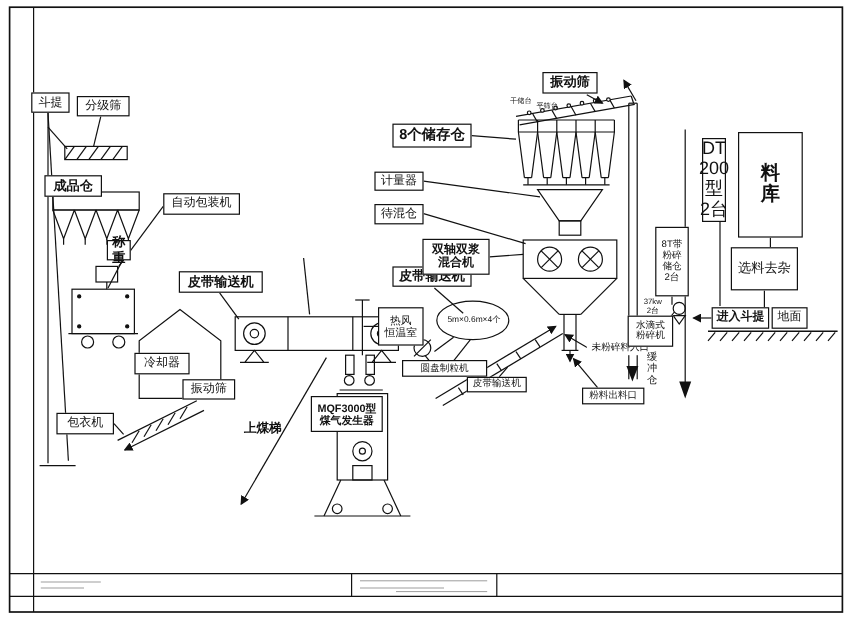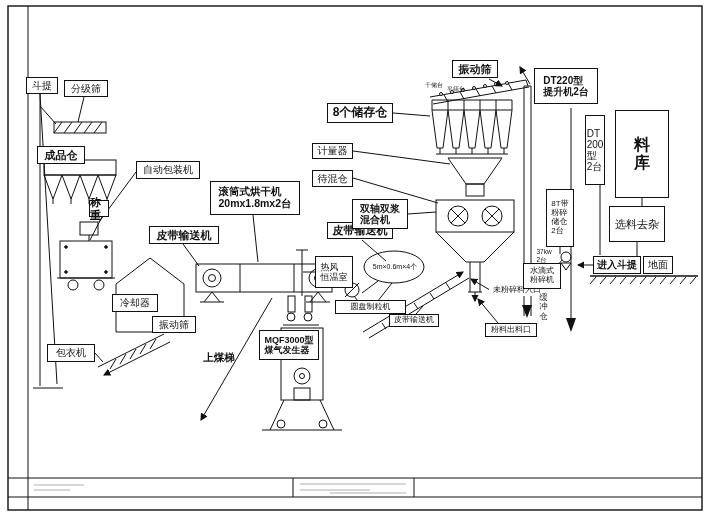--- a/index.html
+++ b/index.html
@@ -1,20 +1,20 @@
 <!DOCTYPE html>
 <html><head>
 <meta charset="utf-8">
 <style>
   html,body{margin:0;padding:0;background:#fff;}
   .canvas{position:relative;width:710px;height:516px;background:#fff;overflow:hidden;
           font-family:"Liberation Sans","DejaVu Sans",sans-serif;}
   .canvas > svg{position:absolute;left:0;top:0;z-index:1;}
   .lbl{position:absolute;box-sizing:border-box;display:flex;align-items:center;justify-content:center;
-       white-space:pre-line;background:#fff;color:#111;line-height:1.12;z-index:2;}
+       text-align:center;white-space:pre-line;background:#fff;color:#111;line-height:1.12;z-index:2;}
   .bx{border:1px solid #111;}
   .bd{font-weight:700;}
   .tp{background:transparent;}
   #douti{left:26px;top:77px;width:32px;height:17px;font-size:10px}
   #fenjishai{left:64px;top:80px;width:44px;height:17px;font-size:10px}
   #chengpincang{left:37px;top:146px;width:48px;height:18px;font-size:11px}
   #baozhuangji{left:136px;top:161px;width:64px;height:18px;font-size:10px}
   #hongganji{left:210px;top:181px;width:90px;height:34px;font-size:10.5px}
   #chengzhong{left:89px;top:200px;width:20px;height:17px;font-size:11px}
   #pidaiLeft{left:149px;top:226px;width:70px;height:18px;font-size:11px}
@@ -30,21 +30,21 @@
   #bagecang{left:327px;top:103px;width:66px;height:20px;font-size:12px}
   #jiliangqi{left:312px;top:143px;width:41px;height:16px;font-size:10px}
   #daihuncang{left:312px;top:170px;width:41px;height:17px;font-size:10px}
   #zhendongshaiT{left:452px;top:60px;width:46px;height:18px;font-size:11px}
   #tiny1{left:423px;top:81px;width:22px;height:9px;font-size:6px}
   #tiny2{left:445px;top:85px;width:22px;height:9px;font-size:6px}
   #pidaiSmall{left:389px;top:314px;width:50px;height:13px;font-size:8px}
   #weifensui{left:489px;top:284px;width:56px;height:12px;font-size:8px}
   #fenliao{left:485px;top:323px;width:52px;height:14px;font-size:8px}
   #dt220{left:534px;top:68px;width:64px;height:36px;font-size:10px}
-  #dt200{left:585px;top:115px;width:20px;height:70px;font-size:10px}
+  #dt200{left:585px;top:115px;width:20px;height:70px;font-size:15px}
   #liaoku{left:615px;top:110px;width:54px;height:88px;font-size:16px}
   #xuanliao{left:609px;top:206px;width:56px;height:36px;font-size:11px}
   #bt8{left:546px;top:189px;width:28px;height:58px;font-size:8px}
   #kw37{left:530px;top:247px;width:28px;height:17px;font-size:6.5px}
   #shuidi{left:523px;top:263px;width:38px;height:26px;font-size:8px}
   #huanchong{left:536px;top:287px;width:15px;height:40px;font-size:8.5px}
   #jinru{left:593px;top:256px;width:48px;height:18px;font-size:10px}
   #dimian{left:643px;top:256px;width:30px;height:18px;font-size:10px}
   #dimCallout{left:368px;top:259px;width:54px;height:16px;font-size:7px}
 </style>
@@ -290,22 +290,20 @@
       <line x1="696" y1="277" x2="690" y2="284"></line>
     </g>
 
   </g>
 </svg>
 
 <div class="lbl bx" id="douti">斗提</div>
 <div class="lbl bx" id="fenjishai">分级筛</div>
 <div class="lbl bx bd" id="chengpincang">成品仓</div>
 <div class="lbl bx" id="baozhuangji">自动包装机</div>
-<div class="lbl bx bd" id="hongganji">滚筒式烘干机
-20mx1.8mx2台</div>
 <div class="lbl bx bd" id="chengzhong">称重</div>
 <div class="lbl bx bd" id="pidaiLeft">皮带输送机</div>
 <div class="lbl bx" id="lengqueqi">冷却器</div>
 <div class="lbl bx" id="zhendongshaiL">振动筛</div>
 <div class="lbl bx" id="baoyiji">包衣机</div>
 <div class="lbl tp bd" id="shangmeiti">上煤梯</div>
 <div class="lbl bx bd" id="mqf">MQF3000型
 煤气发生器</div>
 <div class="lbl bx" id="refeng">热风
 恒温室</div>
@@ -315,22 +313,20 @@
 混合机</div>
 <div class="lbl bx bd" id="bagecang">8个储存仓</div>
 <div class="lbl bx" id="jiliangqi">计量器</div>
 <div class="lbl bx" id="daihuncang">待混仓</div>
 <div class="lbl bx bd" id="zhendongshaiT">振动筛</div>
 <div class="lbl tp" id="tiny1">干储台</div>
 <div class="lbl tp" id="tiny2">平筛台</div>
 <div class="lbl bx" id="pidaiSmall">皮带输送机</div>
 <div class="lbl" id="weifensui">未粉碎料入口</div>
 <div class="lbl bx" id="fenliao">粉料出料口</div>
-<div class="lbl bx bd" id="dt220">DT220型
-提升机2台</div>
 <div class="lbl bx" id="dt200">DT
 200
 型
 2台</div>
 <div class="lbl bx bd" id="liaoku">料
 库</div>
 <div class="lbl bx" id="xuanliao">选料去杂</div>
 <div class="lbl bx" id="bt8">8T带
 粉碎
 储仓

